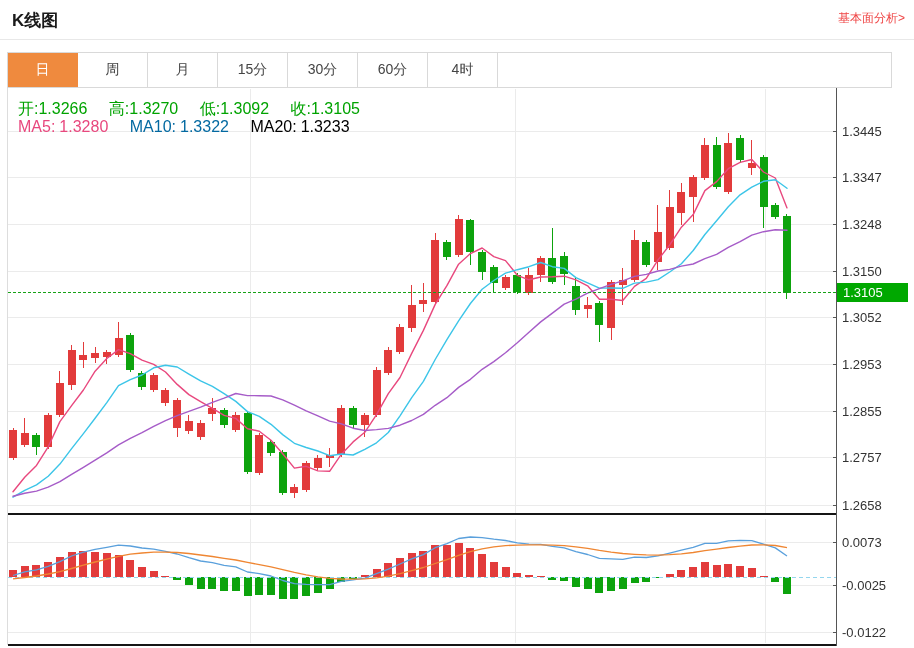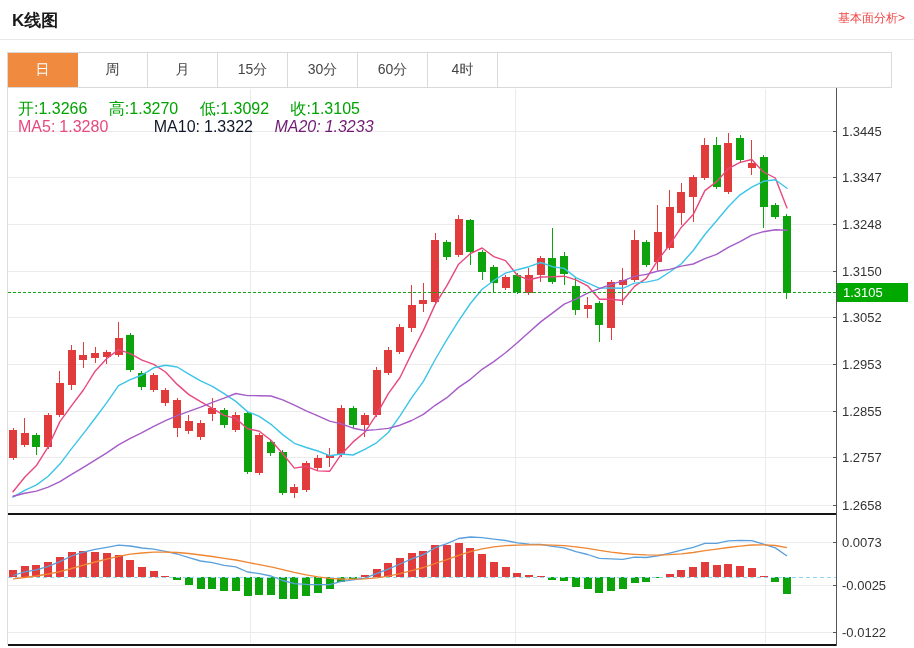--- a/index.html
+++ b/index.html
@@ -16,21 +16,21 @@
   .tab.active { background:#ef8a3e; color:#fff; border-right-color:#ef8a3e; }
   .tab-filler { flex:1; }
 
   .overlay { position:absolute; left:18px; z-index:3; font-size:16px; white-space:nowrap; }
   .quote-row { top:99px; }
   .ma-row { top:118px; }
   .macd-row { top:518px; }
   .pair { margin-right:17px; }
   .quote-row .pair { color:#00a300; }
   .ma-row .val, .macd-row .val { margin-left:4px; }
-  .ma5 { color:#e8487e; } .ma10 { color:#0f172a;margin-left:24px; } .ma20 { color:#701a75;font-style:italic; }
+  .ma5 { color:#e8487e; } .ma10 { color:#0369a1; } .ma20 { color:#000000; }
   .macd-c { color:#e34545; } .diff-c { color:#4f94e0; } .dea-c { color:#ef8632; }
   .macd-row .pair { margin-right:22px; }
 
   #kchart { position:absolute; left:0; top:88px; z-index:1; }
   svg text { font-family:"Liberation Sans","DejaVu Sans",sans-serif; font-size:13px; fill:#333; }
   svg text.badge-txt { fill:#fff; }
 </style>
 </head>
 <body>
 

